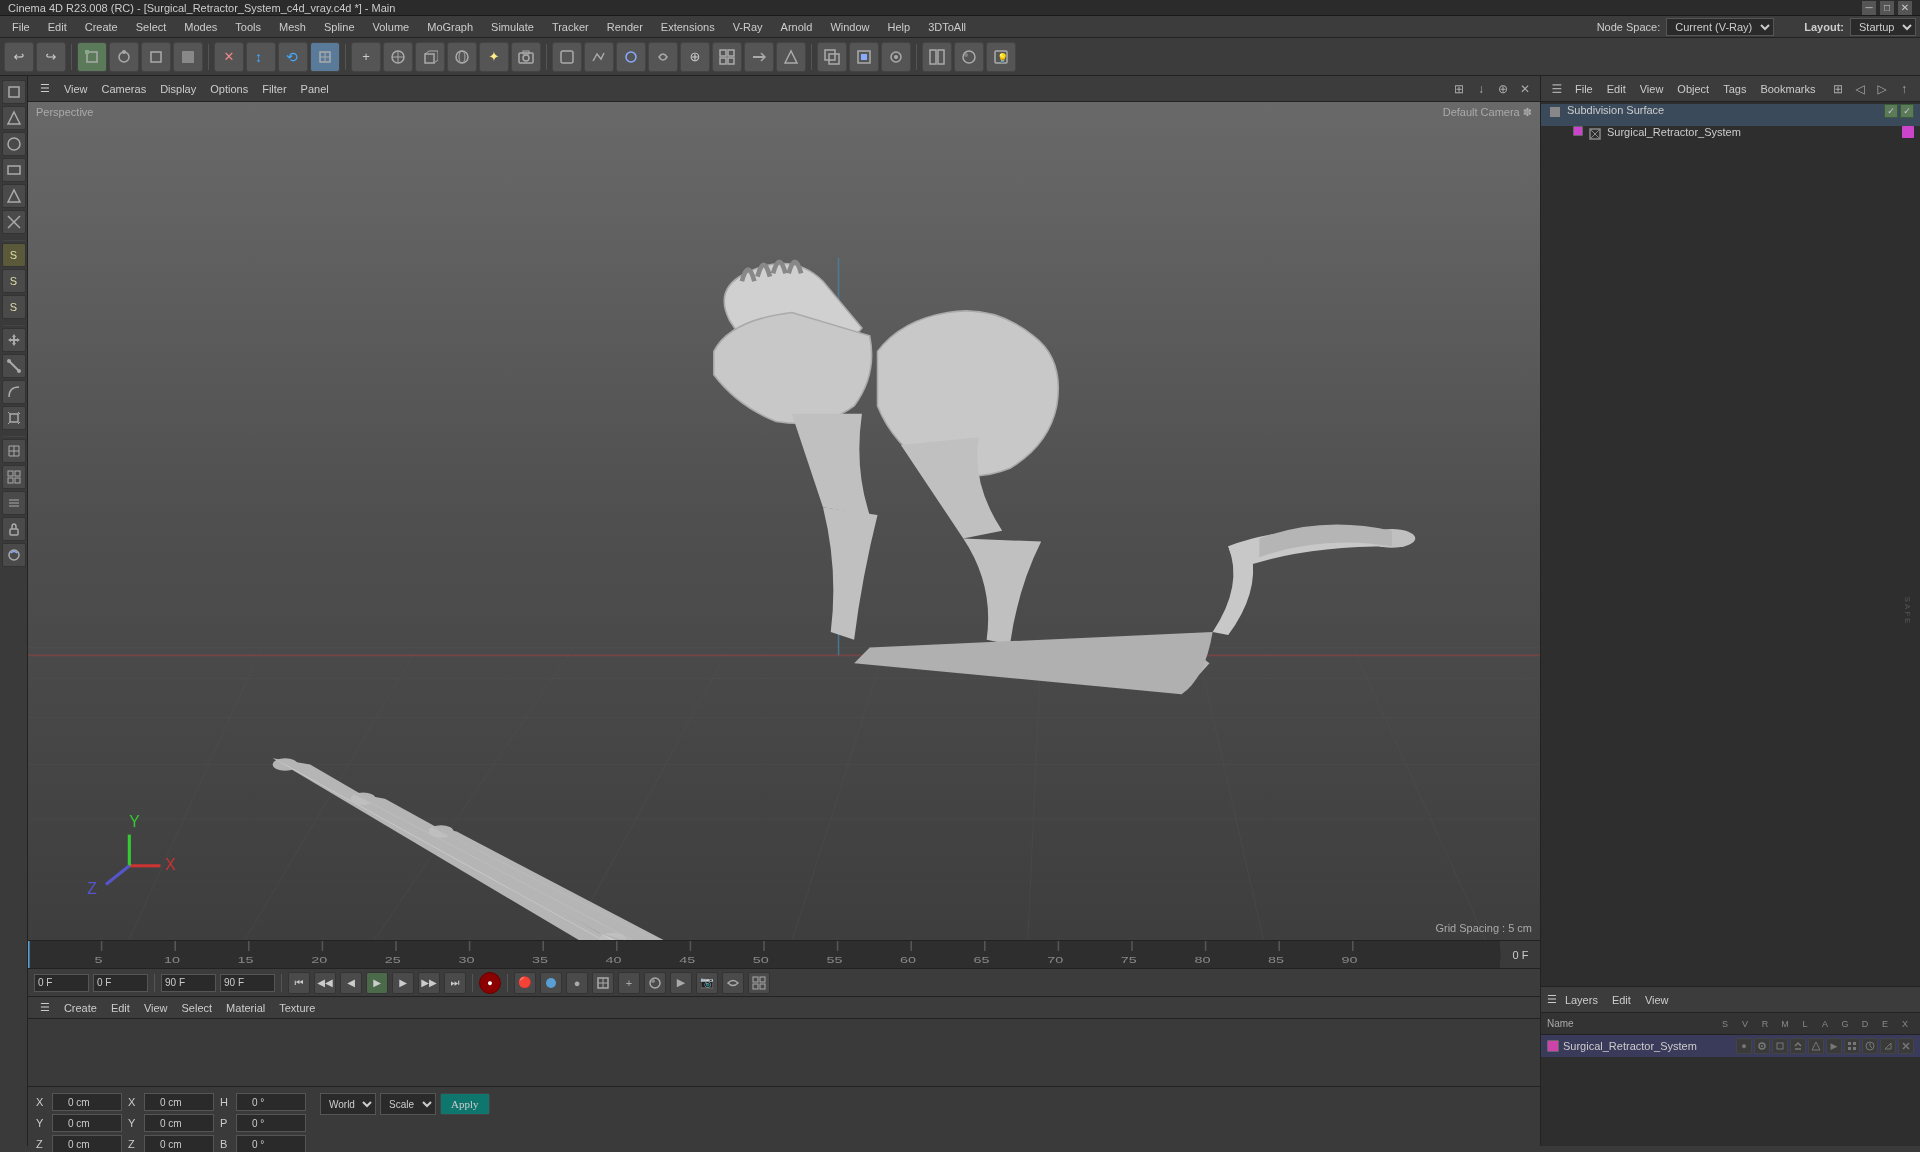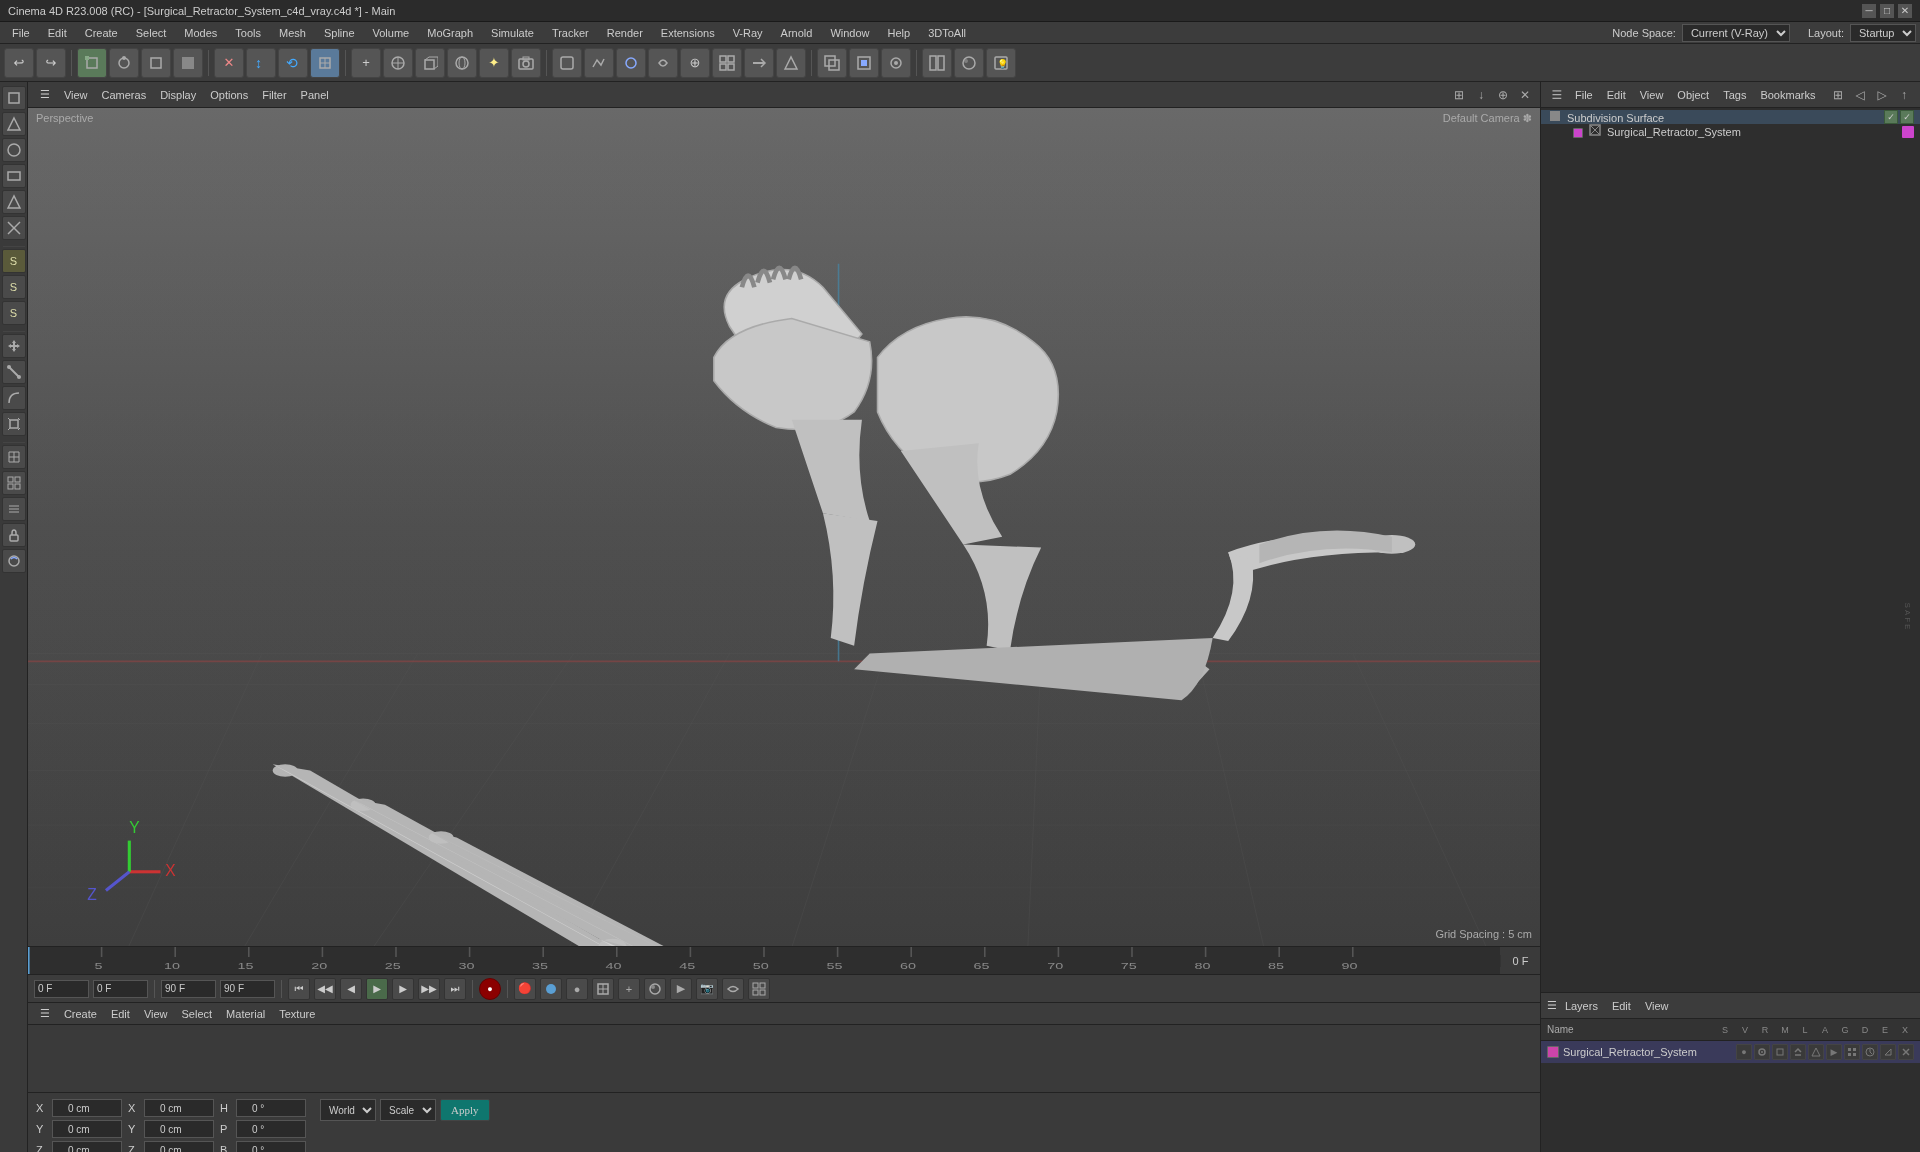--- a/index.html
+++ b/index.html
@@ -10,21 +10,21 @@
       font-family: Arial, sans-serif;
       font-size: 11px;
       color: #ccc;
       overflow: hidden;
       user-select: none;
     }
 
     
     #titlebar {
       width: 100%;
-      height: 22px;
+      height: 16px;
       background: #2b2b2b;
       display: flex;
       align-items: center;
       justify-content: space-between;
       padding: 0 8px;
       border-bottom: 1px solid #1a1a1a;
     }
     #titlebar-controls {
       display: flex;
       gap: 4px;
@@ -450,23 +450,23 @@
       cursor: pointer;
       font-size: 12px;
     }
     #object-list {
       flex: 1;
       background: #2e2e2e;
       overflow-y: auto;
       padding: 2px 0;
     }
     .obj-item {
-      height: 14px;
-      display: flex;
-      align-items: flex-end;
+      height: 22px;
+      display: flex;
+      align-items: flex-start;
       padding: 0 6px;
       cursor: pointer;
       gap: 4px;
     }
     .obj-item-indent { padding-left: 20px; }
     .obj-icon {
       width: 16px;
       height: 16px;
       display: flex;
       align-items: center;
@@ -609,21 +609,21 @@
   <span class="menu-item">V-Ray</span>
   <span class="menu-item">Arnold</span>
   <span class="menu-item">Window</span>
   <span class="menu-item">Help</span>
   <span class="menu-item">3DToAll</span>
   <div id="node-space-area">
     <span>Node Space:</span>
     <select class="" style="background:#2a2a2a;border:1px solid #555;color:#ccc;font-size:11px;padding:1px 4px;height:18px;">
       <option>Current (V-Ray)</option>
     </select>
-    <span style="margin-left:12px;">Layout:</span>
+    <span style="margin-left:24px;font-weight:bold;">Layout:</span>
     <select style="background:#2a2a2a;border:1px solid #555;color:#ccc;font-size:11px;padding:1px 4px;height:18px;">
       <option>Startup</option>
     </select>
   </div>
 </div>
 
 <div id="toolbar">
 
   <button class="toolbar-btn" title="Undo">↩</button>
   <button class="toolbar-btn" title="Redo">↪</button>

